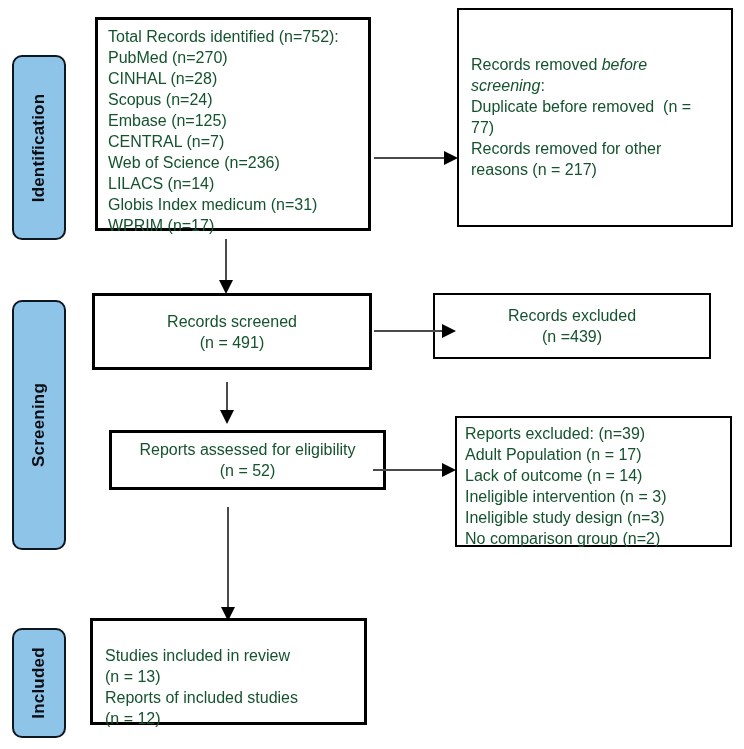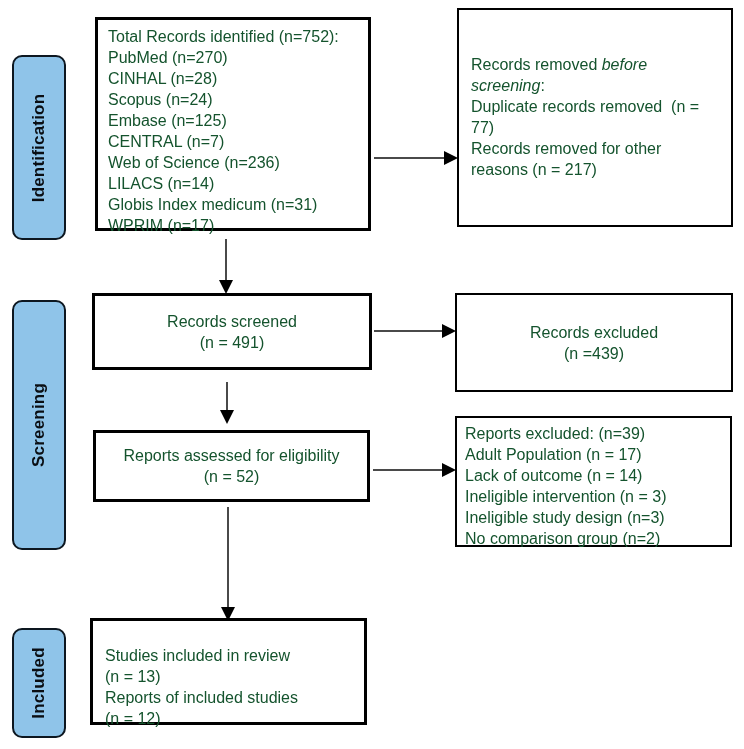--- a/index.html
+++ b/index.html
@@ -91,38 +91,38 @@
       <div class="line">Web of Science (n=236)</div>
       <div class="line">LILACS (n=14)</div>
       <div class="line">Globis Index medicum (n=31)</div>
       <div class="line">WPRIM (n=17)</div>
     </div>
 
   <div class="fbox thin leftalign" style="left: 457px; top: 8px; width: 276px; height: 219px; padding: 8px 6px 10px 12px; justify-content: center; border-color: rgb(0, 0, 0);">
     <div class="line"><span>Records removed </span><i>before</i></div>
     <div class="line"><i>screening</i><span>:</span></div>
     <div>
-        <div class="line">Duplicate records removed  (n =</div>
+        <div class="line">Duplicate before removed  (n =</div>
         <div class="line">77)</div>
         <div class="line">Records removed for other</div>
         <div class="line">reasons (n = 217)</div>
       </div>
   </div>
 
   <div class="fbox thick center" style="left: 92px; top: 293px; width: 280px; height: 77px; border-color: rgb(0, 0, 0); text-align: right;">
     <div class="line">Records screened</div>
     <div class="line">(n = 491)</div>
   </div>
 
-  <div class="fbox thin center" style="left: 455px; top: 293px; width: 278px; height: 99px; border-color: rgb(0, 0, 0);">
+  <div class="fbox thin center" style="left: 433px; top: 293px; width: 278px; height: 66px; border-color: rgb(0, 0, 0);">
     <div class="line">Records excluded</div>
     <div class="line">(n =439)</div>
   </div>
 
-  <div class="fbox thick center" style="left: 93px; top: 430px; width: 277px; height: 72px; border-color: rgb(0, 0, 0);">
+  <div class="fbox thick center" style="left: 109px; top: 430px; width: 277px; height: 60px; border-color: rgb(0, 0, 0);">
     <div class="line">Reports assessed for eligibility</div>
     <div class="line">(n = 52)</div>
   </div>
 
   <div class="fbox thin leftalign" style="left: 455px; top: 416px; width: 277px; height: 131px; padding: 12px 4px 4px 8px; justify-content: center; border-color: rgb(0, 0, 0);">
       <div class="line">Reports excluded: (n=39)</div>
       <div class="line">Adult Population (n = 17)</div>
       <div class="line">Lack of outcome (n = 14)</div>
       <div class="line">Ineligible intervention (n = 3)</div>
       <div class="line">Ineligible study design (n=3)</div>

